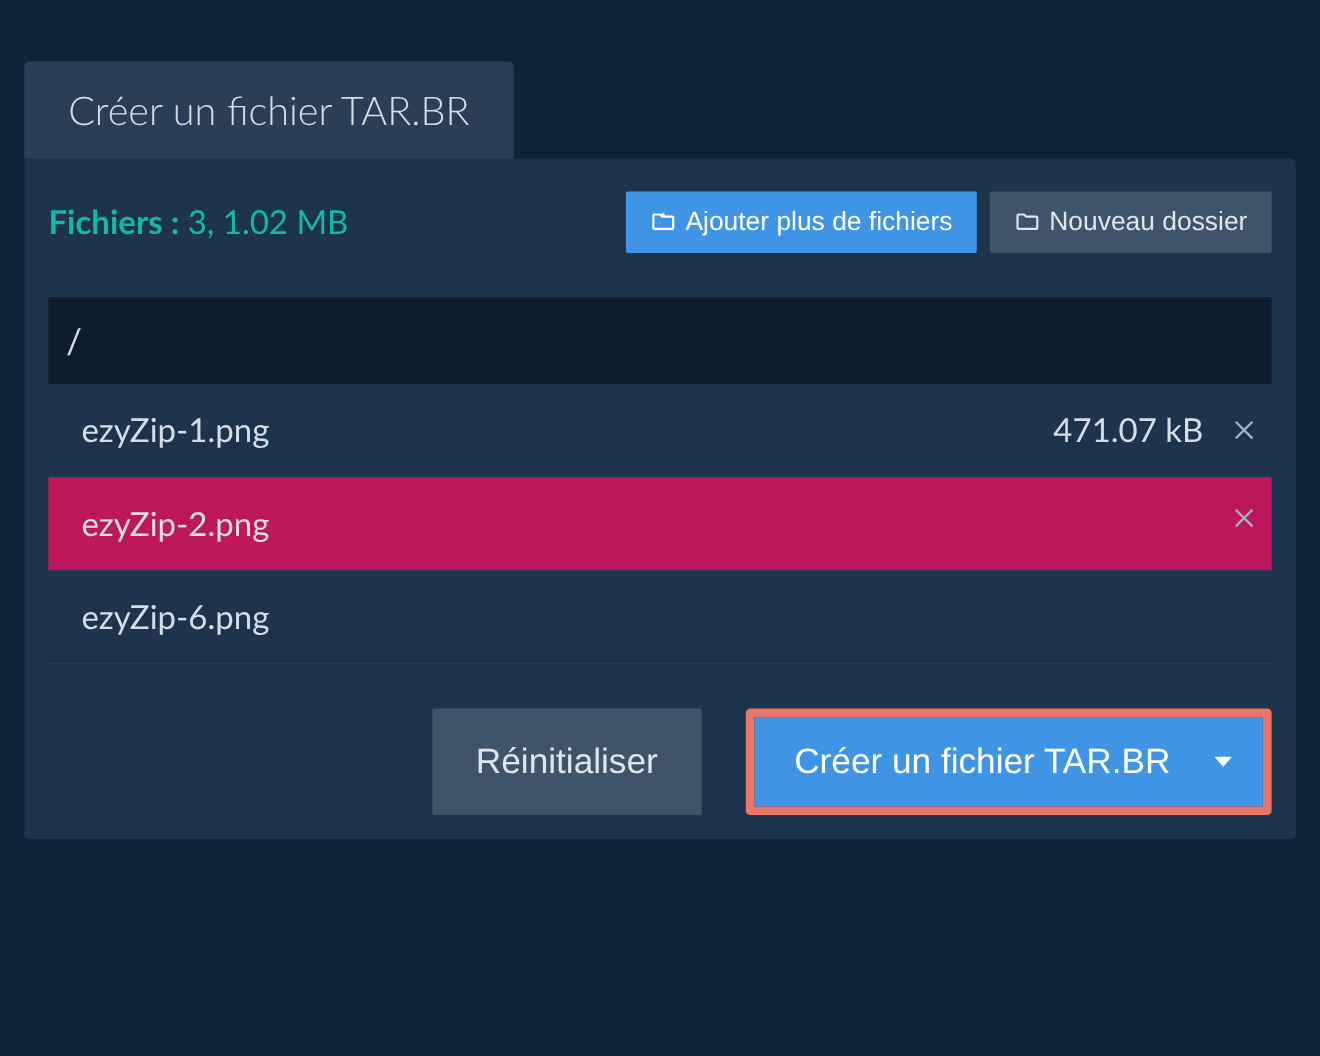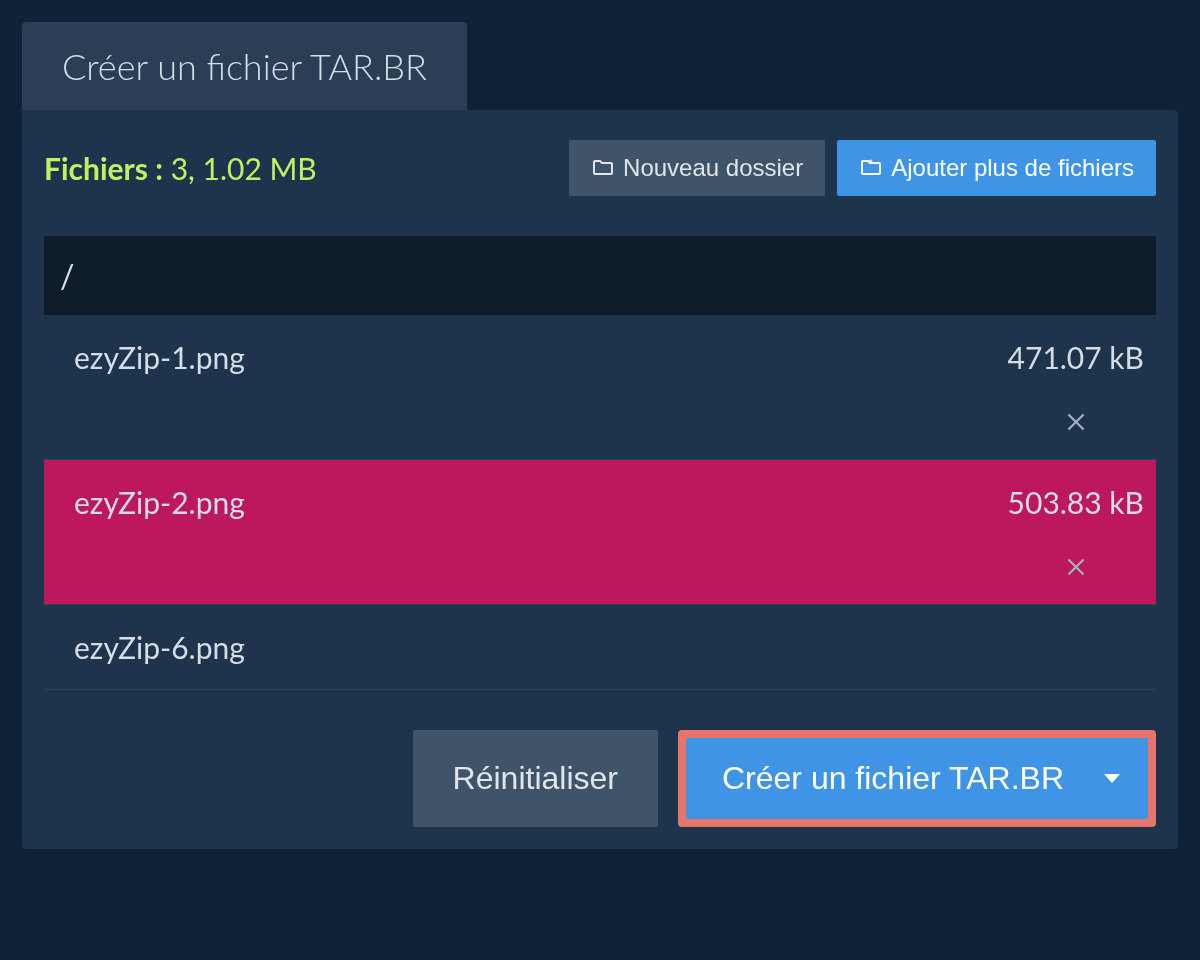--- a/index.html
+++ b/index.html
@@ -10,20 +10,21 @@
     body {
       font-family: -apple-system, BlinkMacSystemFont, "Segoe UI", "Lato", sans-serif;
       background-color: #0e2238;
       width: 1200px;
       height: 960px;
       color: #d5dde5;
       overflow: hidden;
     }
     .container {
       padding: 22px 22px 0 22px;
+      margin-top: 34px;
     }
     .tab {
       display: inline-block;
       background-color: #2a3f56;
       padding: 22px 40px;
       font-size: 36px;
       font-weight: 300;
       color: #d5dde5;
       border-radius: 4px 4px 0 0;
     }
@@ -33,21 +34,21 @@
       border-radius: 0 4px 4px 4px;
     }
     .header-row {
       display: flex;
       justify-content: space-between;
       align-items: center;
       margin-bottom: 40px;
     }
     .file-summary {
       font-size: 30px;
-      color: #bef264;
+      color: #14b8a6;
     }
     .file-summary strong {
       font-weight: 700;
     }
     .header-buttons {
       display: flex;
       gap: 12px;
     }
     .btn {
       display: inline-flex;
@@ -96,42 +97,41 @@
     }
     .file-row.alt {
       background-color: #be185d;
     }
     .file-name {
       color: #d5dde5;
     }
     .file-right {
       display: flex;
       align-items: center;
-      gap: 34px;
-      flex-direction: column;
+      gap: 24px;
     }
     .file-size {
       color: #d5dde5;
     }
     .remove-icon {
       display: inline-flex;
       width: 26px;
       height: 26px;
       cursor: pointer;
       color: #9fb2c4;
     }
     .remove-icon svg {
       width: 100%;
       height: 100%;
     }
     .footer-row {
       display: flex;
       justify-content: flex-end;
       align-items: stretch;
-      gap: 20px;
+      gap: 40px;
       margin-top: 40px;
     }
     .btn-reset {
       background-color: #3f5469;
       color: #dfe5ea;
       font-size: 32px;
       padding: 22px 40px;
       border: none;
       cursor: pointer;
       border-radius: 2px;
@@ -170,36 +170,36 @@
   </div>
 
   <div class="panel">
 
     <div class="header-row">
       <div class="file-summary">
         <strong>Fichiers :</strong>
         <span>3, 1.02 MB</span>
       </div>
       <div class="header-buttons">
-        <button class="btn btn-secondary">
-          <span class="icon">
-            <svg viewBox="0 0 24 24" fill="none" stroke="currentColor" stroke-width="2">
-              <path d="M3 6a1 1 0 0 1 1-1h5l2 2h9a1 1 0 0 1 1 1v9a1 1 0 0 1-1 1H4a1 1 0 0 1-1-1V6z"></path>
-            </svg>
-          </span>
-          <span>Nouveau dossier</span>
-        </button>
         <button class="btn btn-primary">
           <span class="icon">
             <svg viewBox="0 0 24 24" fill="none" stroke="currentColor" stroke-width="2">
               <path d="M3 6a1 1 0 0 1 1-1h5l2 2h9a1 1 0 0 1 1 1v9a1 1 0 0 1-1 1H4a1 1 0 0 1-1-1V6z"></path>
               <path d="M16 19v6M13 22h6" transform="translate(2 -8) scale(0.6)"></path>
             </svg>
           </span>
           <span>Ajouter plus de fichiers</span>
+        </button>
+        <button class="btn btn-secondary">
+          <span class="icon">
+            <svg viewBox="0 0 24 24" fill="none" stroke="currentColor" stroke-width="2">
+              <path d="M3 6a1 1 0 0 1 1-1h5l2 2h9a1 1 0 0 1 1 1v9a1 1 0 0 1-1 1H4a1 1 0 0 1-1-1V6z"></path>
+            </svg>
+          </span>
+          <span>Nouveau dossier</span>
         </button>
       </div>
     </div>
 
     <div class="breadcrumb">
       <span>/</span>
     </div>
 
     <ul class="file-list">
       <li class="file-row">
@@ -209,21 +209,20 @@
           <span class="remove-icon">
             <svg viewBox="0 0 24 24" fill="none" stroke="currentColor" stroke-width="2">
                 <path d="M5 5l14 14M19 5L5 19"></path>
               </svg>
           </span>
         </span>
       </li>
       <li class="file-row alt">
         <span class="file-name">ezyZip-2.png</span>
         <span class="file-right">
-          <span class="file-size">503.83 kB</span>
           <span class="remove-icon">
             <svg viewBox="0 0 24 24" fill="none" stroke="currentColor" stroke-width="2">
                 <path d="M5 5l14 14M19 5L5 19"></path>
               </svg>
           </span>
         </span>
       </li>
       <li class="file-row">
         <span class="file-name">ezyZip-6.png</span>
       </li>

